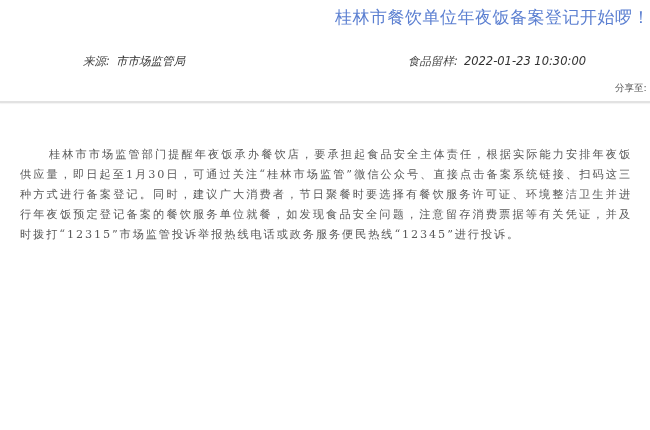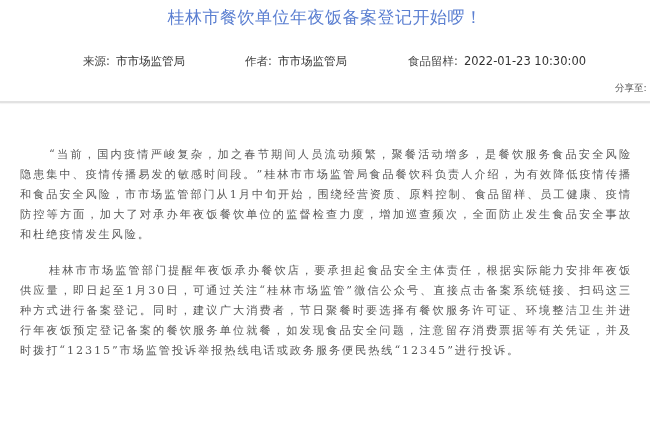--- a/index.html
+++ b/index.html
@@ -1,25 +1,25 @@
 <!DOCTYPE html>
 <html><head>
 <meta charset="utf-8">
 <style>
   html, body { margin: 0; padding: 0; background: #ffffff; }
   body { width: 650px; height: 430px; overflow: hidden; position: relative; font-family: "DejaVu Sans", sans-serif; }
   .title {
-    position: absolute; left: 0; top: 6px; width: 650px; text-align: center;
+    position: absolute; left: 0; top: 6px; width: 650px; text-align: right;
     font-family: "DejaVu Sans", sans-serif; font-size: 17px; color: #5b7fd1; letter-spacing: 0.5px;
   }
   .meta {
     position: absolute; top: 54px; left: 0; width: 650px; height: 18px;
     font-size: 11.5px; color: #333;
   }
-  .meta .item { position: absolute; top: 0; white-space: nowrap; }
+  .meta .item { position: absolute; top: 0; white-space: nowrap; font-style: italic; }
   .meta .lbl { color: #444; }
   .meta .val { color: #333; margin-left: 6px; }
   .share {
     position: absolute; top: 82px; left: 573px; font-size: 9.5px; color: #555; margin-left: 42px;
   }
   .divider {
     position: absolute; top: 101px; left: 0; width: 650px; height: 2px; background: #e2e2e2;
     box-shadow: 0 1px 1px rgba(0,0,0,0.05);
   }
   .content {
@@ -31,28 +31,24 @@
 </style>
 </head>
 <body>
 
 <h1 class="title" style="margin:0;font-weight:normal;">桂林市餐饮单位年夜饭备案登记开始啰！</h1>
 
 <div class="meta">
   <div class="item" style="left:83px;">
     <span class="lbl">来源:</span><span class="val">市市场监管局</span>
   </div>
-  <div class="item" style="left:245px;">
-    <span class="lbl">作者:</span><span class="val">市市场监管局</span>
-  </div>
   <div class="item" style="left:408px;">
     <span class="lbl">食品留样:</span><span class="val">2022-01-23 10:30:00</span>
   </div>
 </div>
 
 <div class="share">分享至:</div>
 
 <div class="divider"></div>
 
 <div class="content">
-  <p>“当前，国内疫情严峻复杂，加之春节期间人员流动频繁，聚餐活动增多，是餐饮服务食品安全风险隐患集中、疫情传播易发的敏感时间段。”桂林市市场监管局食品餐饮科负责人介绍，为有效降低疫情传播和食品安全风险，市市场监管部门从1月中旬开始，围绕经营资质、原料控制、食品留样、员工健康、疫情防控等方面，加大了对承办年夜饭餐饮单位的监督检查力度，增加巡查频次，全面防止发生食品安全事故和杜绝疫情发生风险。</p>
   <p>桂林市市场监管部门提醒年夜饭承办餐饮店，要承担起食品安全主体责任，根据实际能力安排年夜饭供应量，即日起至1月30日，可通过关注“桂林市场监管”微信公众号、直接点击备案系统链接、扫码这三种方式进行备案登记。同时，建议广大消费者，节日聚餐时要选择有餐饮服务许可证、环境整洁卫生并进行年夜饭预定登记备案的餐饮服务单位就餐，如发现食品安全问题，注意留存消费票据等有关凭证，并及时拨打“12315”市场监管投诉举报热线电话或政务服务便民热线“12345”进行投诉。</p>
 </div>
 
 </body></html>

